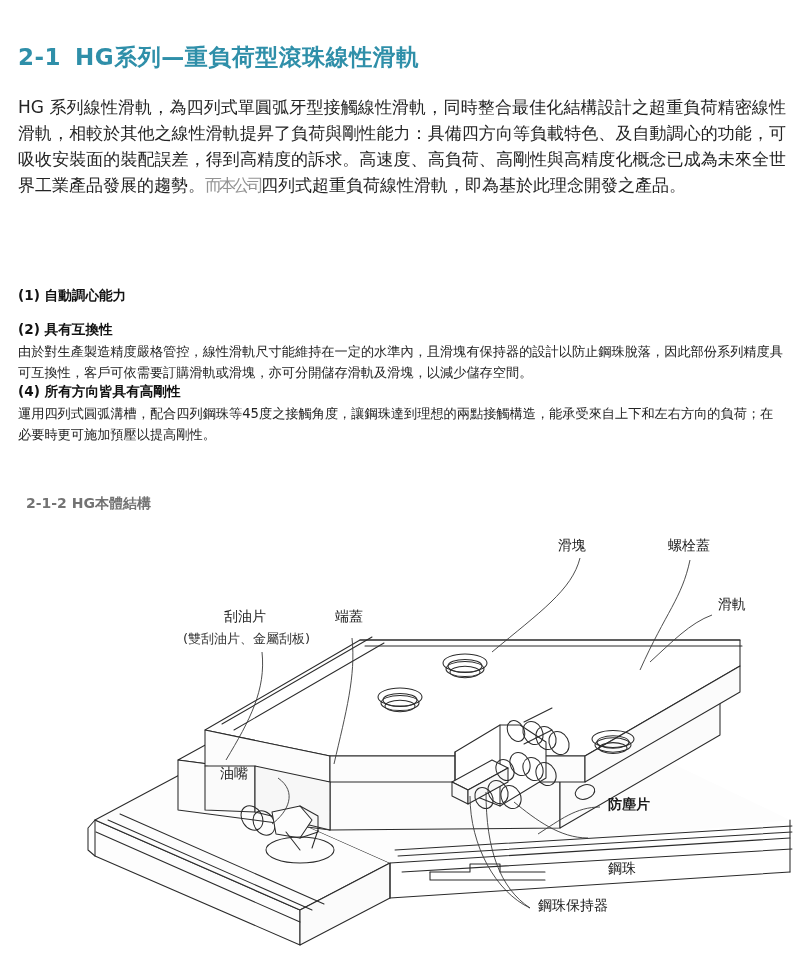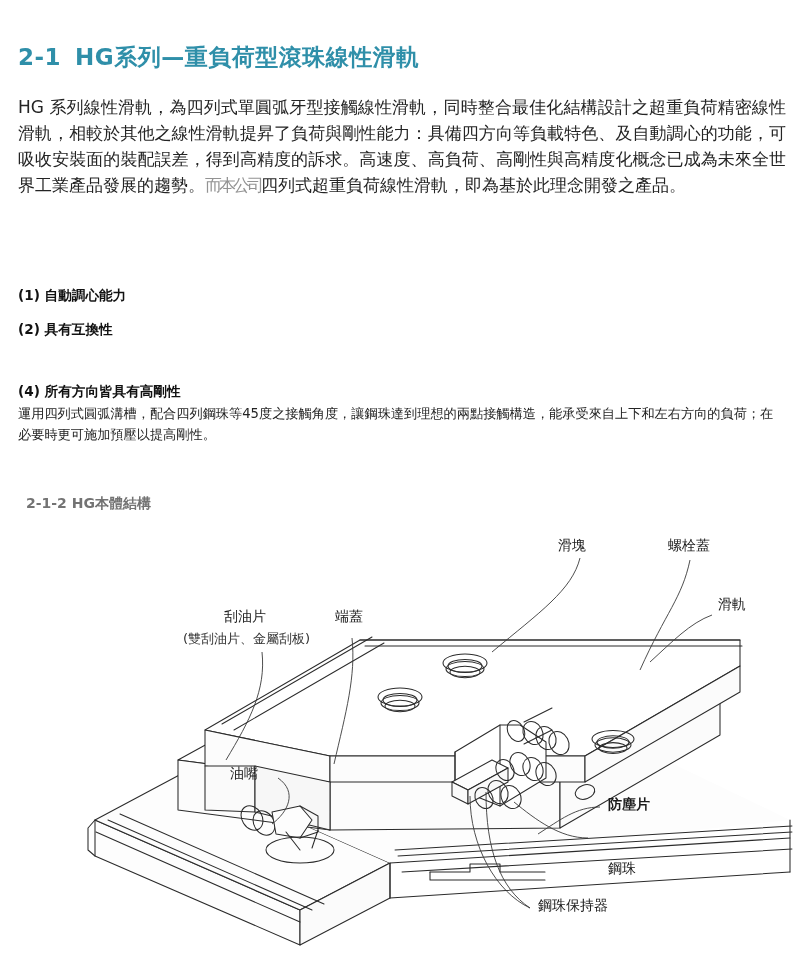--- a/index.html
+++ b/index.html
@@ -86,20 +86,21 @@
   <div class="sec-title">
     <span class="num">2-1</span><span>HG系列—重負荷型滾珠線性滑軌</span>
   </div>
 
   <div class="para" id="intro"><span>HG 系列線性滑軌，為四列式單圓弧牙型接觸線性滑軌，同時整合最佳化結構設計之超重負荷精密線性滑軌，相較於其他之線性滑軌提昇了負荷與剛性能力：具備四方向等負載特色、及自動調心的功能，可吸收安裝面的裝配誤差，得到高精度的訴求。高速度、高負荷、高剛性與高精度化概念已成為未來全世界工業產品發展的趨勢。</span><span class="smudge">而本公司</span><span>四列式超重負荷線性滑軌，即為基於此理念開發之產品。</span></div>
 
 
   <div class="feat-head" id="f1h">(1) 自動調心能力</div>
 
   <div class="feat-head" id="f2h">(2) 具有互換性</div>
+  <div class="feat-body" id="f2b">由於對生產製造精度嚴格管控，線性滑軌尺寸能維持在一定的水準內，且滑塊有保持器的設計以防止鋼珠脫落，因此部份系列精度具可互換性，客戶可依需要訂購滑軌或滑塊，亦可分開儲存滑軌及滑塊，以減少儲存空間。</div>
 
   <div class="feat-head" id="f3h">(4) 所有方向皆具有高剛性</div>
   <div class="feat-body" id="f3b">運用四列式圓弧溝槽，配合四列鋼珠等45度之接觸角度，讓鋼珠達到理想的兩點接觸構造，能承受來自上下和左右方向的負荷；在必要時更可施加預壓以提高剛性。</div>
 
   <div class="sub-title2">2-1-2 HG本體結構</div>
 
   <div class="diagram">
 
     <svg width="800" height="454" viewBox="0 0 800 454">
       <g fill="none" stroke="#2b2b2b" stroke-width="1.05" stroke-linejoin="round" stroke-linecap="round">
@@ -229,20 +230,20 @@
         <path d="M530 388 C500 368, 486 330, 486 272"></path>
       </g>
     </svg>
 
     <div class="lbl" style="left:558px;top:17px;">滑塊</div>
     <div class="lbl" style="left:668px;top:17px;">螺栓蓋</div>
     <div class="lbl" style="left:718px;top:76px;">滑軌</div>
     <div class="lbl" style="left:224px;top:88px;">刮油片</div>
     <div class="lbl sub" style="left:183px;top:110px;">(雙刮油片、金屬刮板)</div>
     <div class="lbl" style="left:335px;top:88px;">端蓋</div>
-    <div class="lbl" style="left:230px;top:245px;">油嘴</div>
+    <div class="lbl" style="left:220px;top:245px;">油嘴</div>
     <div class="lbl" style="left:608px;top:276px;font-weight:bold;">防塵片</div>
     <div class="lbl" style="left:608px;top:316px;margin-top:24px;">鋼珠</div>
     <div class="lbl" style="left:538px;top:377px;">鋼珠保持器</div>
 
   </div>
 
 </div>
 
 </body></html>

